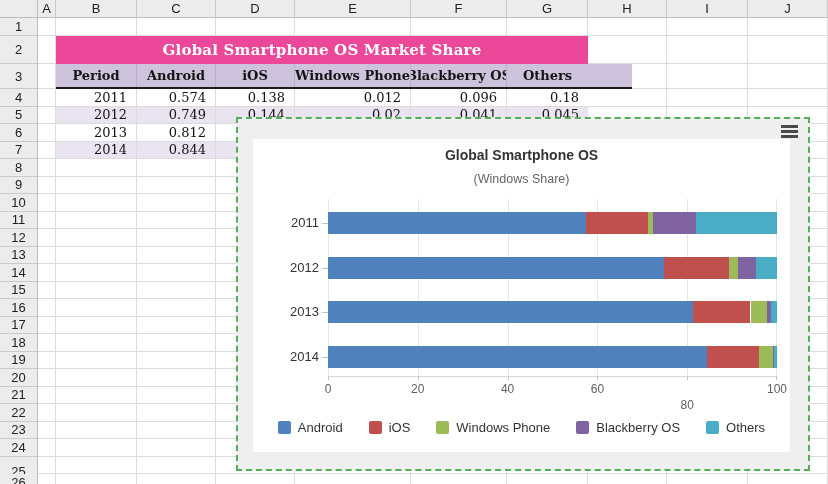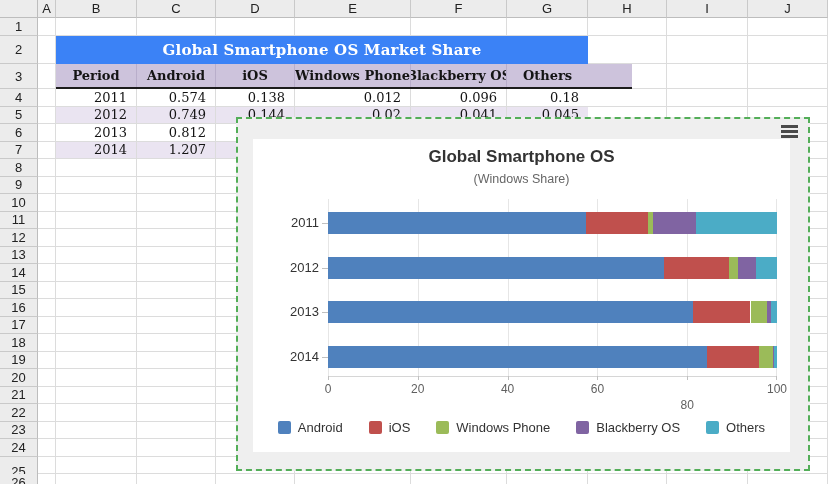--- a/index.html
+++ b/index.html
@@ -30,21 +30,21 @@
   .tcell{box-sizing:border-box;border-right:1px solid #dcdcdc;display:flex;align-items:center;justify-content:flex-end;
     font-family:"DejaVu Serif",serif;font-size:13px;color:#141414;padding-right:9px;white-space:nowrap;overflow:hidden;}
   .tcell:last-child{border-right:none;}
   
   #chart-object{left:236px;top:117px;width:574px;height:354px;background:#efefef;z-index:4;
     border:2px dashed #53ae58;box-sizing:border-box;}
   #chart-menu{position:absolute;right:10px;top:6px;width:17px;height:13px;cursor:pointer;}
   #chart-menu span{display:block;height:2.5px;background:#4a4a4a;margin-bottom:2.5px;}
   #chart-panel{position:absolute;left:15px;top:20px;width:537px;height:313px;background:#fff;}
   #chart-title{position:absolute;left:0;right:0;top:8px;text-align:center;
-    font-size:17px;font-weight:bold;color:#333;}
+    font-size:14px;font-weight:bold;color:#333;}
   #chart-subtitle{position:absolute;left:0;right:0;top:33px;text-align:center;font-size:12.5px;color:#666;}
   #plot{position:absolute;left:75px;top:60px;width:449px;height:177px;border-bottom:1px solid #d6d6d6;}
   .gridline{position:absolute;top:0;bottom:0;width:1px;background:#e6e6e6;}
   .xtick{position:absolute;top:177px;height:4px;width:1px;background:#c0c0c0;}
   .barrow{position:absolute;left:0;height:22px;}
   .seg{position:absolute;top:0;height:22px;}
   .catlabel{position:absolute;width:50px;height:16px;line-height:16px;text-align:right;
     font-size:13px;color:#333;}
   .cattick{position:absolute;width:6px;height:1px;background:#c0c0c0;}
   .xlabel{position:absolute;top:243px;transform:translateX(-50%);font-size:12px;color:#606060;}
@@ -128,21 +128,21 @@
     <div class="abs hline" style="top: 350.5px; left: 38px; width: 790px;"></div>
     <div class="abs hline" style="top: 368px; left: 38px; width: 790px;"></div>
     <div class="abs hline" style="top: 385.5px; left: 38px; width: 790px;"></div>
     <div class="abs hline" style="top: 403px; left: 38px; width: 790px;"></div>
     <div class="abs hline" style="top: 420.5px; left: 38px; width: 790px;"></div>
     <div class="abs hline" style="top: 438px; left: 38px; width: 790px;"></div>
     <div class="abs hline" style="top: 455.5px; left: 38px; width: 790px;"></div>
     <div class="abs hline" style="top: 473px; left: 38px; width: 790px;"></div>
   </div>
 
-<div id="table-title" class="abs" style="background: #3b82f6; color: rgb(255, 255, 255);">Global Smartphone OS Market Share</div>
+<div id="table-title" class="abs" style="background: #ec4899; color: rgb(255, 255, 255);">Global Smartphone OS Market Share</div>
 <div id="table-head" class="abs" style="background: rgb(205, 195, 220);">
     <div class="thcell" style="width: 81px;">Period</div>
     <div class="thcell" style="width: 79px;">Android</div>
     <div class="thcell" style="width: 79px;">iOS</div>
     <div class="thcell" style="width: 116px;">Windows Phone</div>
     <div class="thcell" style="width: 96px;">Blackberry OS</div>
     <div class="thcell" style="width: 81px;">Others</div>
   </div>
 <div id="table-body" class="abs">
     <div class="trow" style="background: rgb(255, 255, 255);">
@@ -164,21 +164,21 @@
     <div class="trow" style="background: rgb(255, 255, 255);">
       <div class="tcell" style="width: 81px;">2013</div>
       <div class="tcell" style="width: 79px;">0.812</div>
       <div class="tcell" style="width: 79px;"></div>
       <div class="tcell" style="width: 116px;"></div>
       <div class="tcell" style="width: 96px;"></div>
       <div class="tcell" style="width: 81px;"></div>
     </div>
     <div class="trow" style="background: rgb(234, 228, 241);">
       <div class="tcell" style="width: 81px;">2014</div>
-      <div class="tcell" style="width: 79px;">1.207</div>
+      <div class="tcell" style="width: 79px;">0.844</div>
       <div class="tcell" style="width: 79px;"></div>
       <div class="tcell" style="width: 116px;"></div>
       <div class="tcell" style="width: 96px;"></div>
       <div class="tcell" style="width: 81px;"></div>
     </div>
   </div>
 
 <div id="chart-object" class="abs">
   <div id="chart-menu">
     <span></span>

